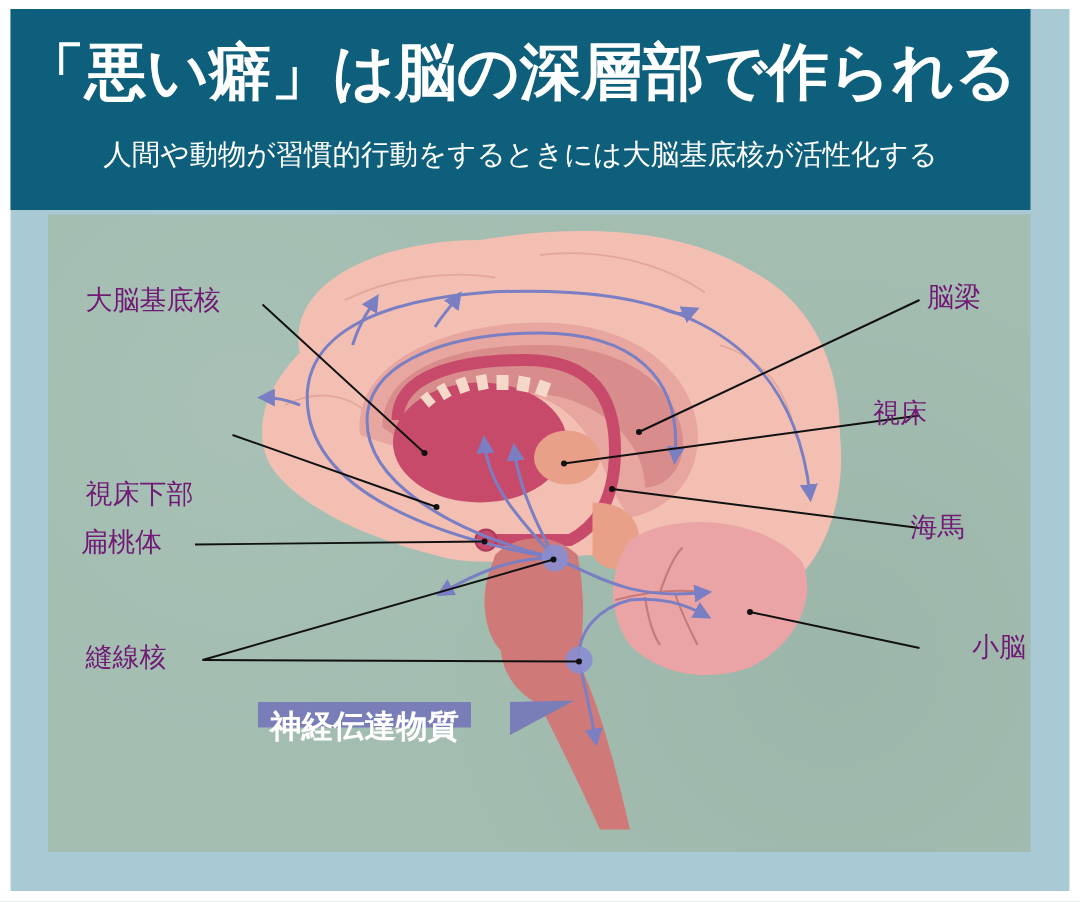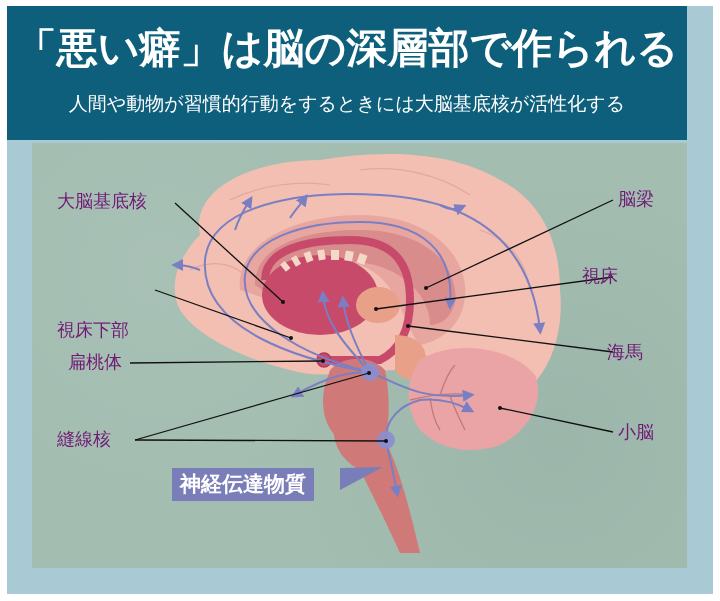--- a/index.html
+++ b/index.html
@@ -14,21 +14,21 @@
   .subtitle { position: absolute; left: 0; width: 100%; top: 88px; text-align: center;
               font-size: 19px; line-height: 1; }
   .panel { position: absolute; left: 25px; top: 137px; width: 655px; height: 425px;
            background: #a3bdb1;
            background-image:
              radial-gradient(circle at 20% 30%, rgba(255,255,255,0.06) 0, rgba(255,255,255,0) 40%),
              radial-gradient(circle at 80% 70%, rgba(0,0,0,0.04) 0, rgba(0,0,0,0) 45%); }
   svg.diagram { position: absolute; left: 0; top: 0; }
   .label { position: absolute; font-size: 18px; font-weight: normal; color: #701a75;
            white-space: nowrap; line-height: 1; }
-  .tag { position: absolute; left: 172px; top: 468px; height: 33px; padding: 0 8px;
+  .tag { position: absolute; left: 172px; top: 468px; height: 17px; padding: 0 8px;
          background: #7a7eb8; color: #ffffff; font-family: "DejaVu Serif", "Liberation Serif", serif;
          font-weight: bold; font-size: 21px; line-height: 31px; white-space: nowrap; }
 </style>
 </head>
 <body>
 
 <div class="frame">
   <div class="header">
     <div class="title">「悪い癖」は脳の深層部で作られる</div>
     <div class="subtitle">人間や動物が習慣的行動をするときには大脳基底核が活性化する</div>
@@ -122,21 +122,21 @@
     <circle cx="386" cy="441" r="2"></circle>
       <circle cx="426" cy="288" r="2"></circle>
     <circle cx="376" cy="309" r="2"></circle>
       <circle cx="408" cy="326" r="2"></circle>
     <circle cx="500" cy="408" r="2"></circle>
   </g>
 </svg>
 
 <div class="label" style="left:57px; top:192px;">大脳基底核</div>
 <div class="label" style="left:57px; top:277px;margin-top:44px;">視床下部</div>
-<div class="label" style="left:68px; top:353px;">扁桃体</div>
+<div class="label" style="left:54px; top:353px;">扁桃体</div>
 <div class="label" style="left:57px; top:430px;text-align:center;">縫線核</div>
 
 <div class="label" style="left:618px; top:190px;">脳梁</div>
 <div class="label" style="left:582px; top:267px;">視床</div>
 <div class="label" style="left:607px; top:343px;">海馬</div>
-<div class="label" style="left:618px; top:423px;">小脳</div>
+<div class="label" style="left:648px; top:423px;">小脳</div>
 
 <div class="tag">神経伝達物質</div>
 
 </body></html>

